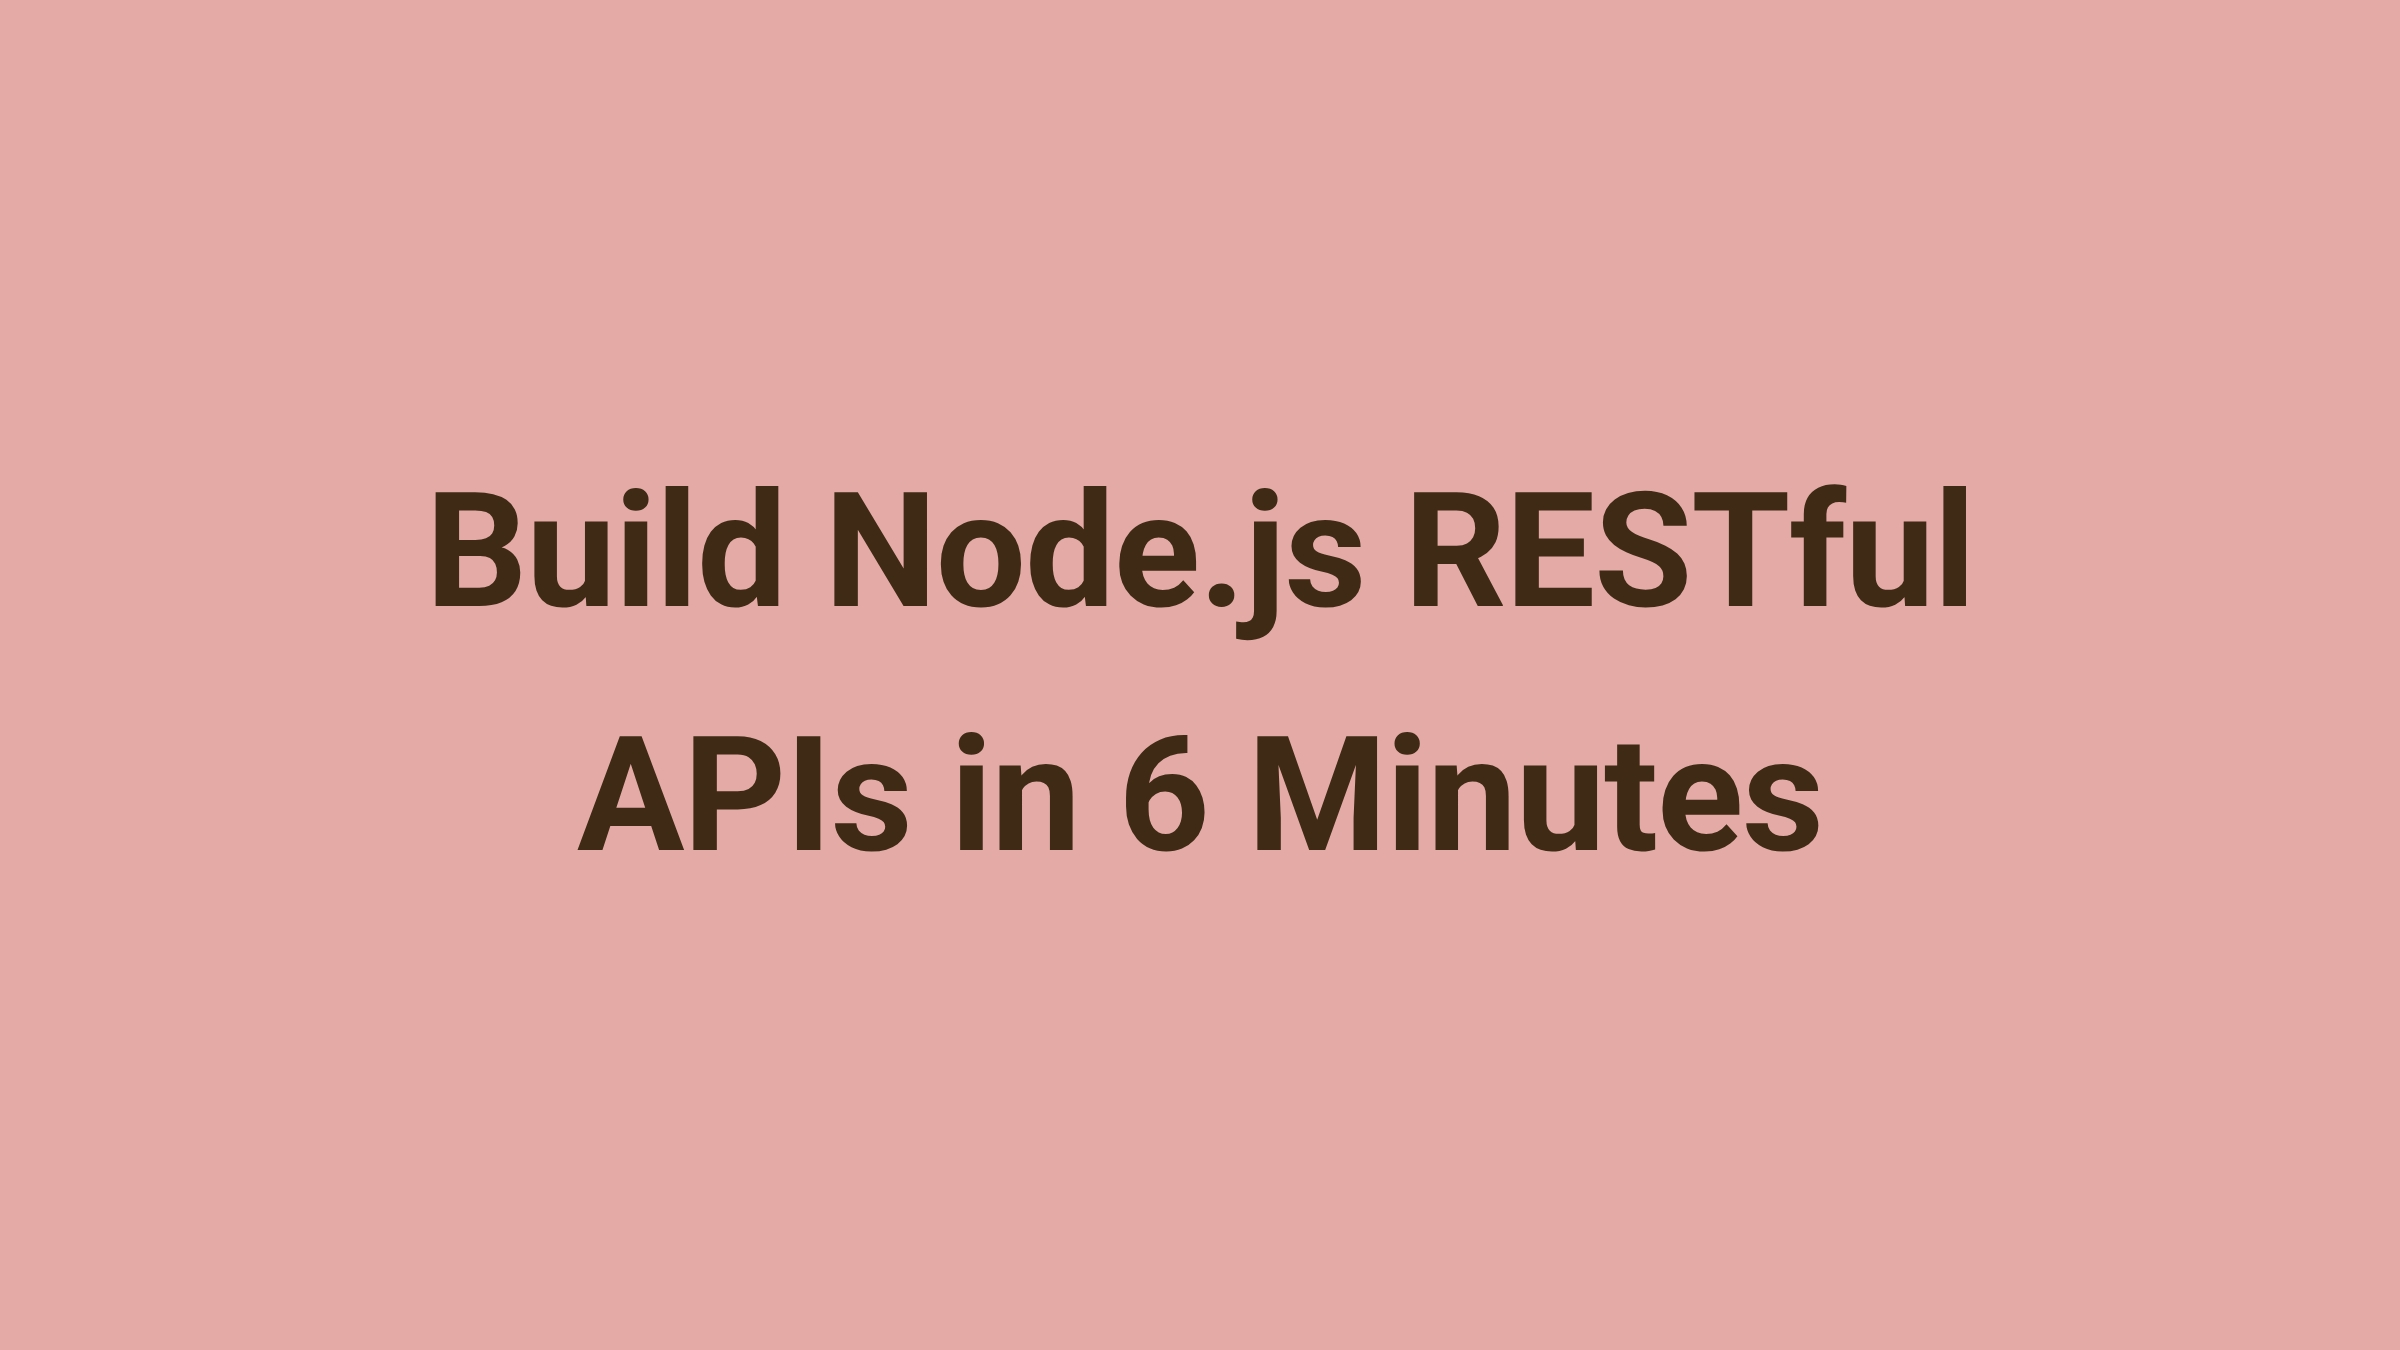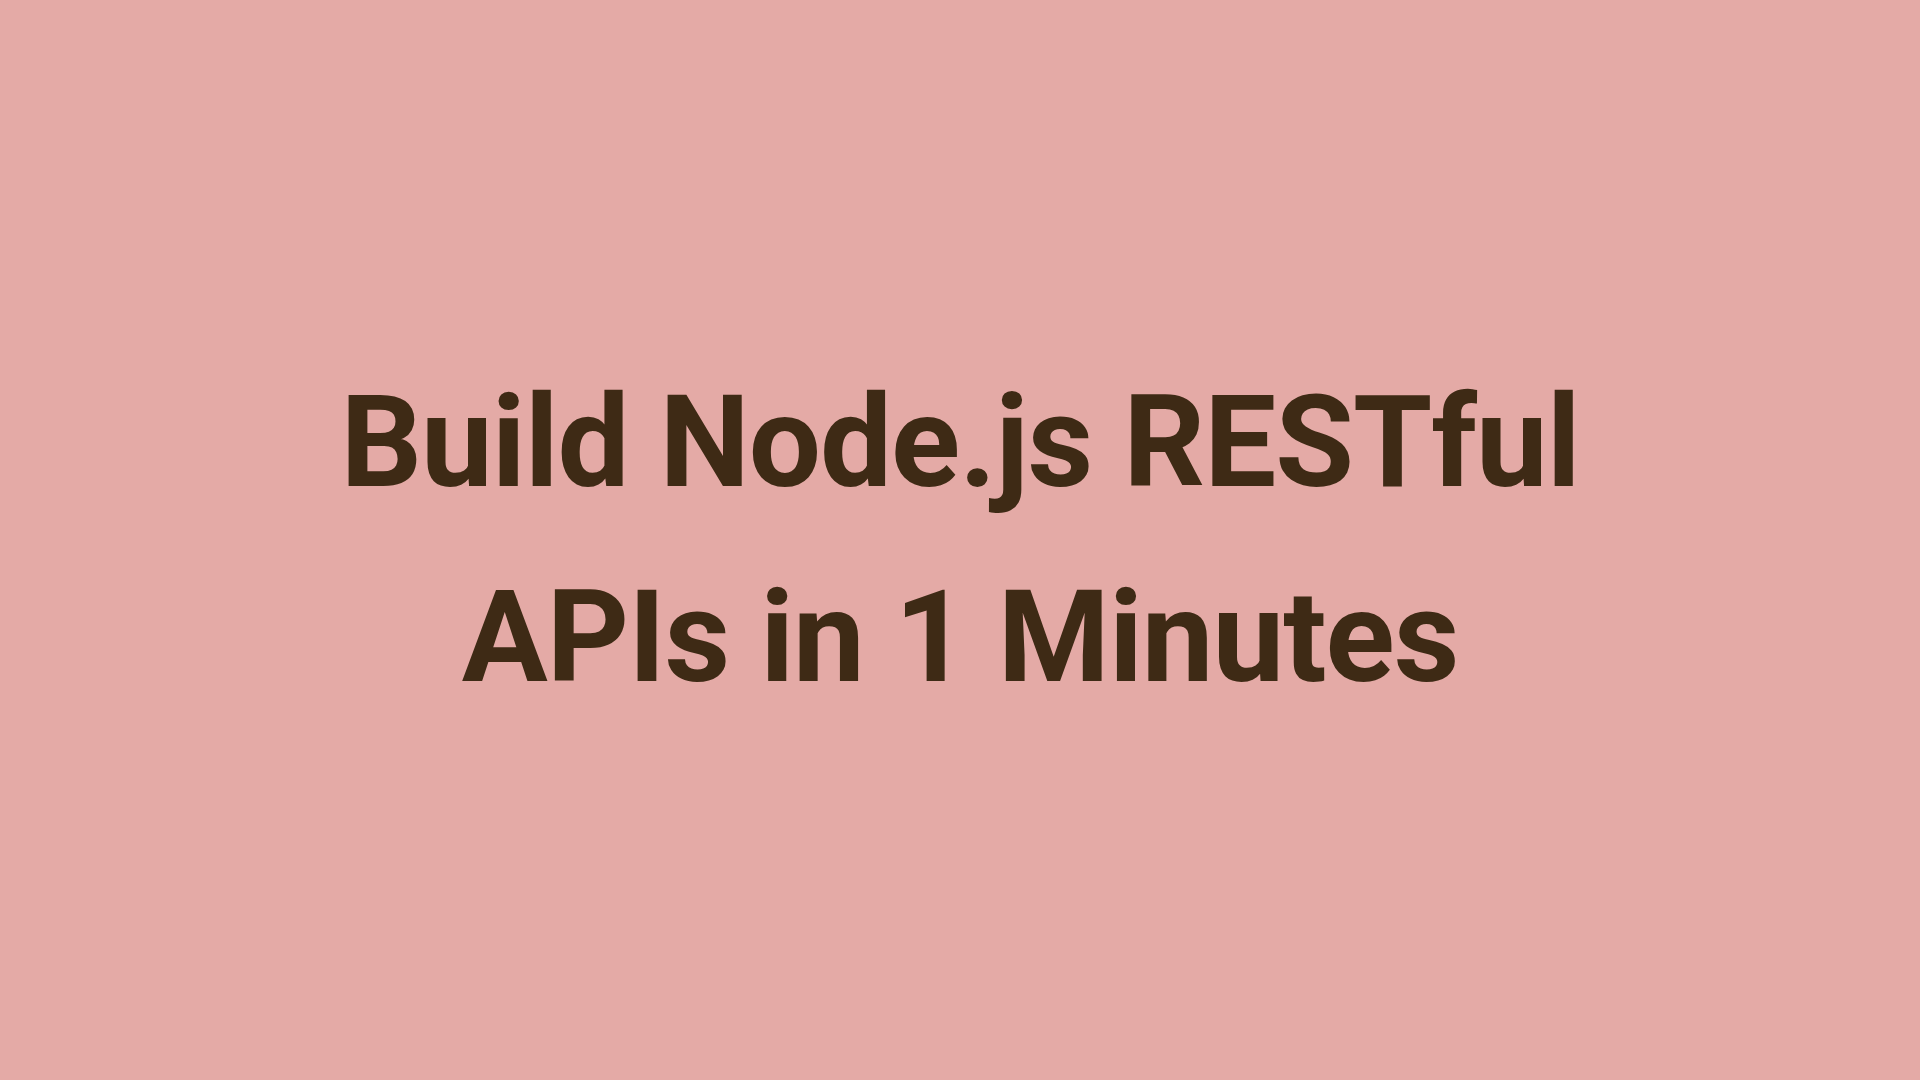--- a/index.html
+++ b/index.html
@@ -31,14 +31,14 @@
       font-weight: 700;
       text-align: center;
       line-height: 1.52;
       letter-spacing: -1px;
     }
   </style>
 </head>
 <body>
 
 <div class="card">
-  <h1 class="title">Build Node.js RESTful APIs in 1 Minutes</h1>
+  <h1 class="title">Build Node.js RESTful APIs in 6 Minutes</h1>
 </div>
 
 </body></html>

